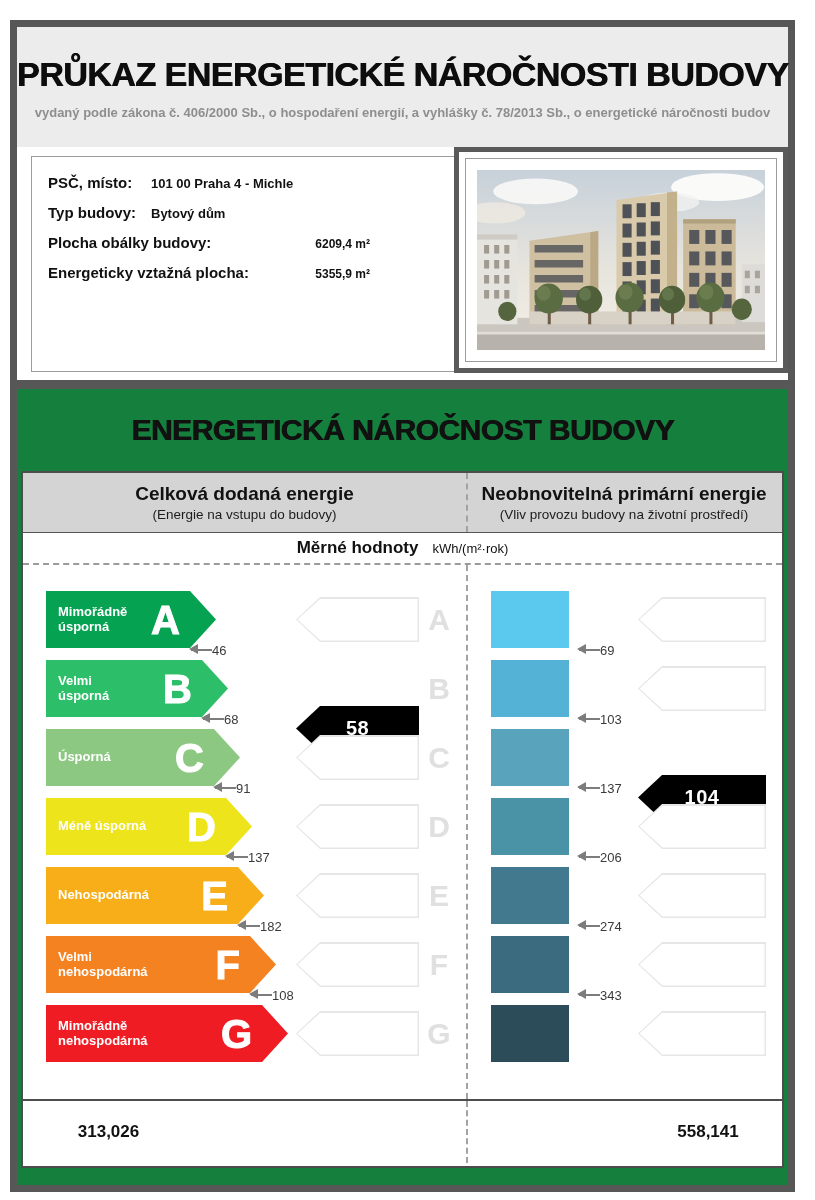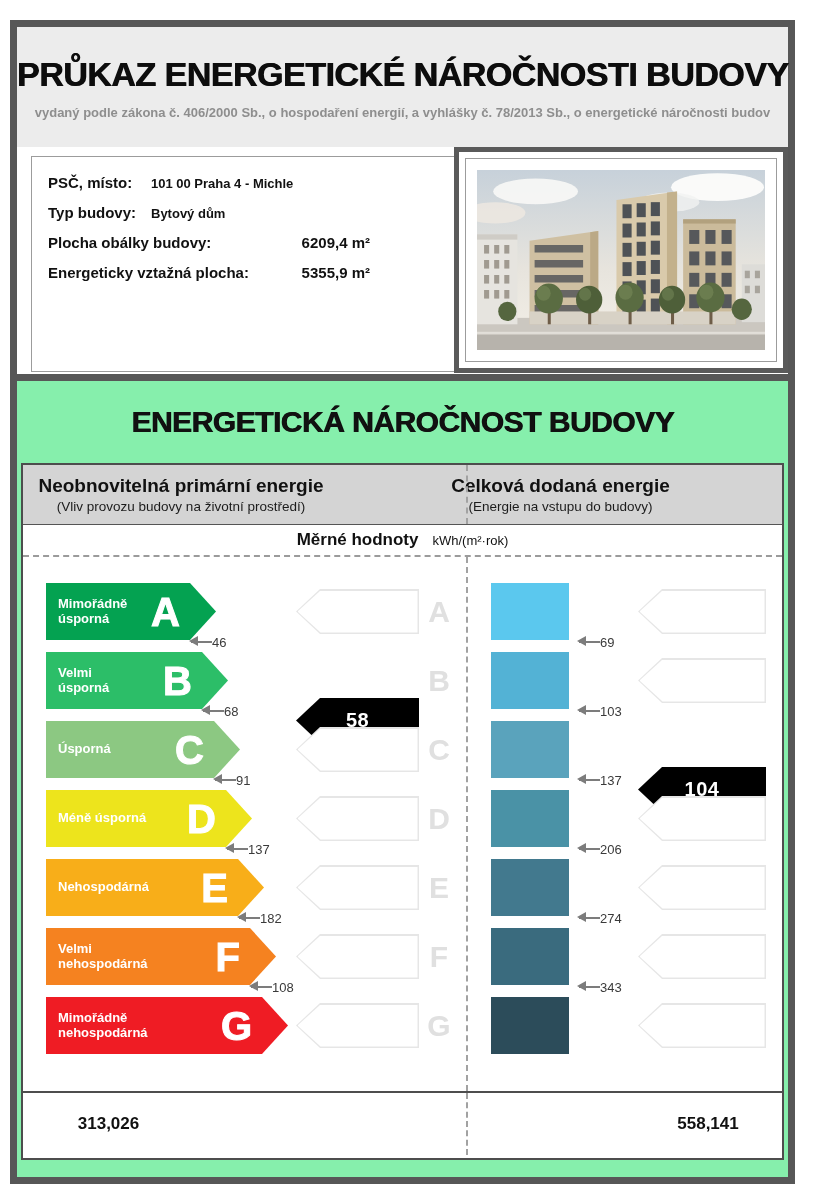--- a/index.html
+++ b/index.html
@@ -1,34 +1,34 @@
 <!DOCTYPE html>
 <html><head>
 <meta charset="utf-8">
 <style>
   * { margin:0; padding:0; box-sizing:border-box; }
   html,body { width:815px; height:1200px; background:#fff; font-family:"Liberation Sans", sans-serif; color:#111; }
   body { position:relative; overflow:hidden; }
 
   .frame { position:absolute; left:10px; width:785px; border:7px solid #575757; background:#fff; }
   .top-frame { top:20px; height:367px; }
-  .bottom-frame { top:374px; height:810px; background:#86efac; }
+  .bottom-frame { top:382px; height:810px; background:#15803d; }
 
   
   .title-band { background:#ececec; height:120px; display:flex; flex-direction:column; justify-content:center; align-items:center; gap:11px; }
   .main-title { font-size:34px; font-weight:700; letter-spacing:-0.5px; color:#0d0d0d; text-shadow:0.8px 0 #0d0d0d; white-space:nowrap; }
   .main-subtitle { font-size:13px; font-weight:700; color:#8e8e8e; white-space:nowrap; }
 
   .top-body { position:relative; height:233px; background:#fff; }
   .info-box { position:absolute; left:14px; top:9px; width:424px; height:216px; border:1px solid #9c9c9c; background:#fff; padding:17px 12px 0 16px; }
   .info-row { display:flex; align-items:baseline; margin-bottom:13px; }
   .info-label { font-weight:700; font-size:15px; white-space:nowrap; }
   .info-row.short .info-label { width:103px; }
   .info-value { font-size:13px; font-weight:700; white-space:nowrap; }
-  .info-row.rightval .info-value { margin-left:auto; padding-right:72px; font-size:15px; }
+  .info-row.rightval .info-value { margin-left:auto; padding-right:72px; font-size:12px; }
 
   .photo-frame { position:absolute; right:0; top:0; width:334px; height:226px; border:5px solid #5a5a5a; background:#fff; padding:6px; }
   .photo-inner { border:1px solid #9c9c9c; height:100%; padding:11px; }
   .photo-inner svg { width:100%; height:100%; display:block; }
 
   
   .section-title-band { height:82px; display:flex; align-items:center; justify-content:center; }
   .section-title { font-size:30px; font-weight:700; letter-spacing:-0.5px; text-shadow:0.8px 0 #0d0d0d; white-space:nowrap; }
 
   .table-box { margin:0 4px; border:2px solid #4d4d4d; background:#fff; position:relative; height:697px; }
@@ -231,27 +231,27 @@
   </div>
 </section>
 
 <section class="frame bottom-frame">
   <div class="section-title-band">
     <div class="section-title">ENERGETICKÁ NÁROČNOST BUDOVY</div>
   </div>
 
   <div class="table-box">
     <div class="col-band">
+      <div class="col-cell c-left">
+        <div class="col-title">Celková dodaná energie</div>
+        <div class="col-sub">(Energie na vstupu do budovy)</div>
+      </div>
       <div class="col-cell c-right">
         <div class="col-title">Neobnovitelná primární energie</div>
         <div class="col-sub">(Vliv provozu budovy na životní prostředí)</div>
-      </div>
-      <div class="col-cell c-left">
-        <div class="col-title">Celková dodaná energie</div>
-        <div class="col-sub">(Energie na vstupu do budovy)</div>
       </div>
       <span class="v-dash"></span>
     </div>
 
     <div class="merne-row">
       <span class="merne-title">Měrné hodnoty</span>
       <span class="merne-unit">kWh/(m²·rok)</span>
     </div>
 
     <div class="chart-area">

